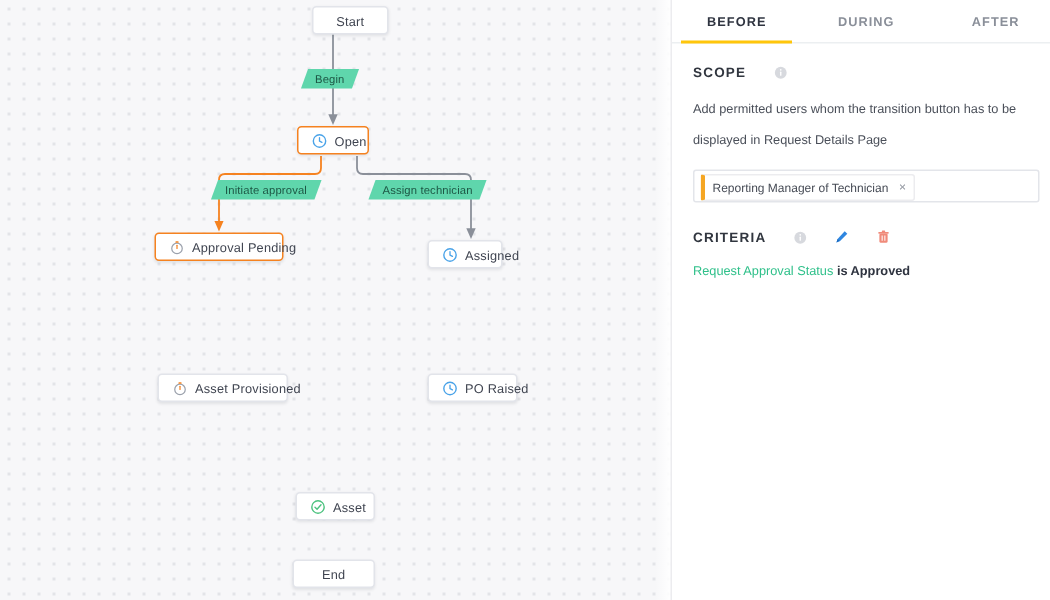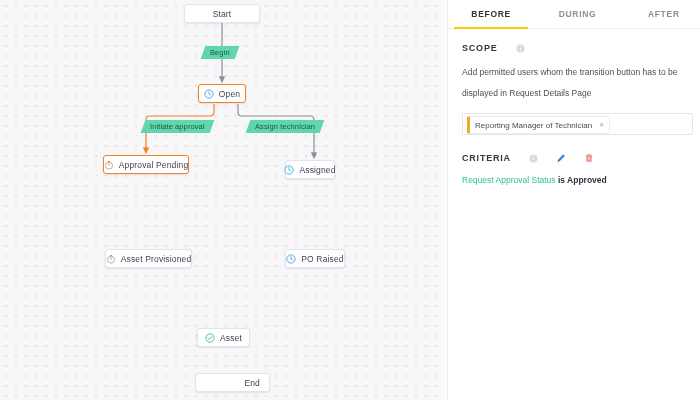--- a/index.html
+++ b/index.html
@@ -51,21 +51,20 @@
   
   .node {
     position: absolute;
     box-sizing: border-box;
     background: #ffffff;
     border: 1px solid #e2e4ea;
     border-radius: 3px;
     height: 19px;
     display: flex;
     align-items: center;
-    justify-content: center;
     gap: 5px;
     padding: 0 9px;
     font-size: 8.5px;
     color: #3f4450;
     box-shadow: 0 1px 2px rgba(40,45,60,0.10);
     white-space: nowrap;
     letter-spacing: 0.15px;
   }
   .node.terminal {
     justify-content: center;
@@ -245,21 +244,21 @@
     <div class="tlabel" style="left:203px; top:46px;">
       <span>Begin</span>
     </div>
     <div class="tlabel" style="left:143px; top:120px;">
       <span>Initiate approval</span>
     </div>
     <div class="tlabel" style="left:248px; top:120px;">
       <span>Assign technician</span>
     </div>
 
-    <div class="node terminal" style="left:184px; top:4px; width:76px;align-items:center;">
+    <div class="node terminal" style="left:208px; top:4px; width:51px;align-items:center;">
       <span>Start</span>
     </div>
 
     <div class="node selected" style="left:198px; top:84px; width:48px;">
       <svg class="ico" viewBox="0 0 16 16">
         <circle cx="8" cy="8" r="6.6" fill="#ffffff" stroke="#4aa3e8" stroke-width="1.5"></circle>
         <path d="M8 4.3 L8 8 L10.6 9.5" stroke="#4aa3e8" stroke-width="1.4" fill="none" stroke-linecap="round"></path>
       </svg>
       <span>Open</span>
     </div>
@@ -300,21 +299,21 @@
     </div>
 
     <div class="node" style="left:197px; top:328px; width:53px;">
       <svg class="ico" viewBox="0 0 16 16">
         <circle cx="8" cy="8" r="6.6" fill="#ffffff" stroke="#4cc27f" stroke-width="1.5"></circle>
         <path d="M4.8 8.2 L7 10.3 L11.2 5.7" stroke="#4cc27f" stroke-width="1.5" fill="none" stroke-linecap="round" stroke-linejoin="round"></path>
       </svg>
       <span>Asset</span>
     </div>
 
-    <div class="node terminal" style="left:195px; top:373px; width:75px;justify-content:flex-end;">
+    <div class="node terminal" style="left:195px; top:373px; width:55px;">
       <span>End</span>
     </div>
 
     <div class="canvas-edge-fade"></div>
   </div>
 
   <div class="panel">
 
     <div class="tabs">
       <div class="tab active">BEFORE</div>

